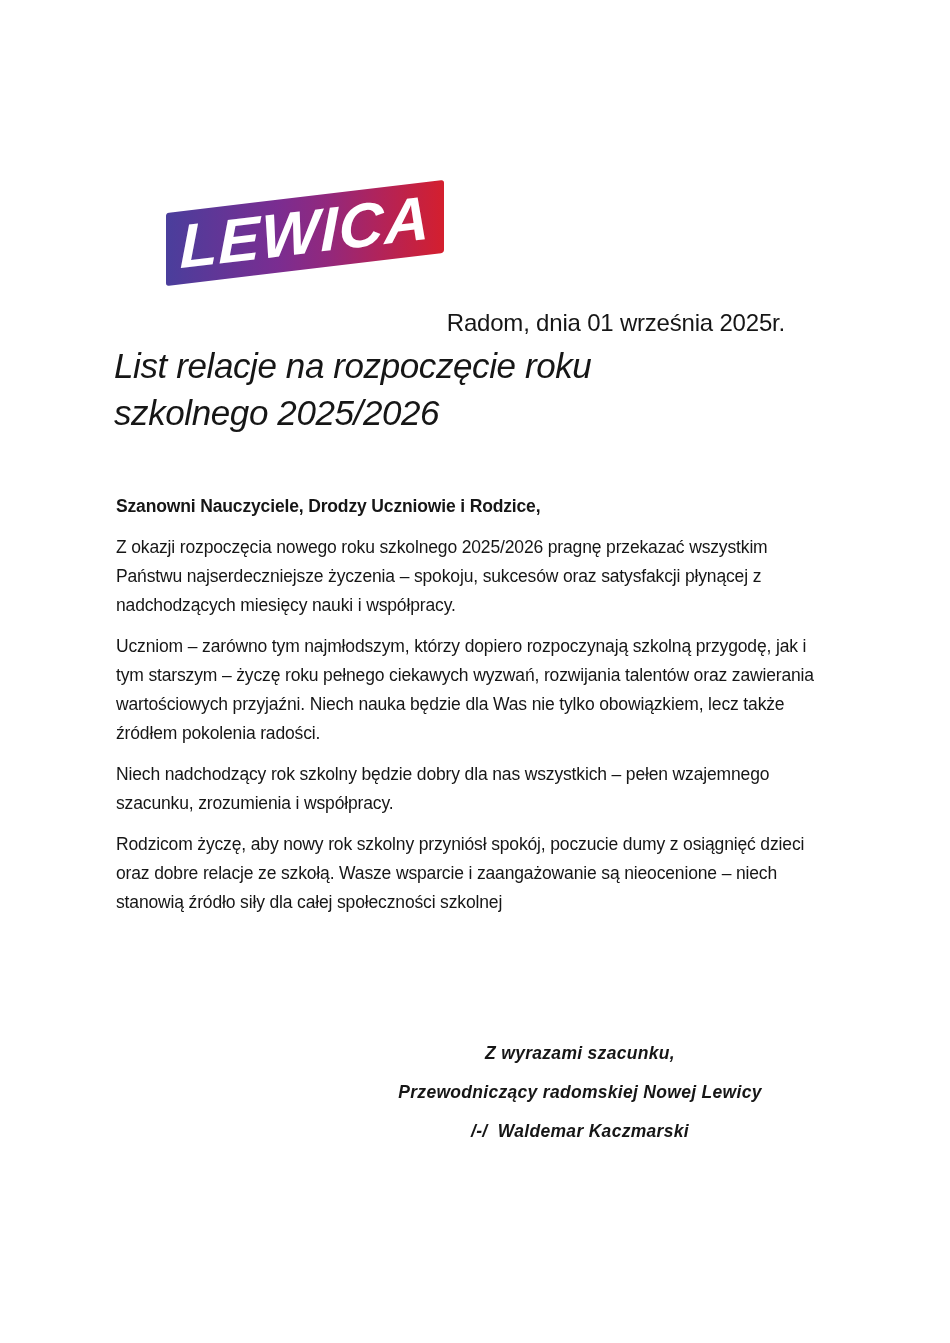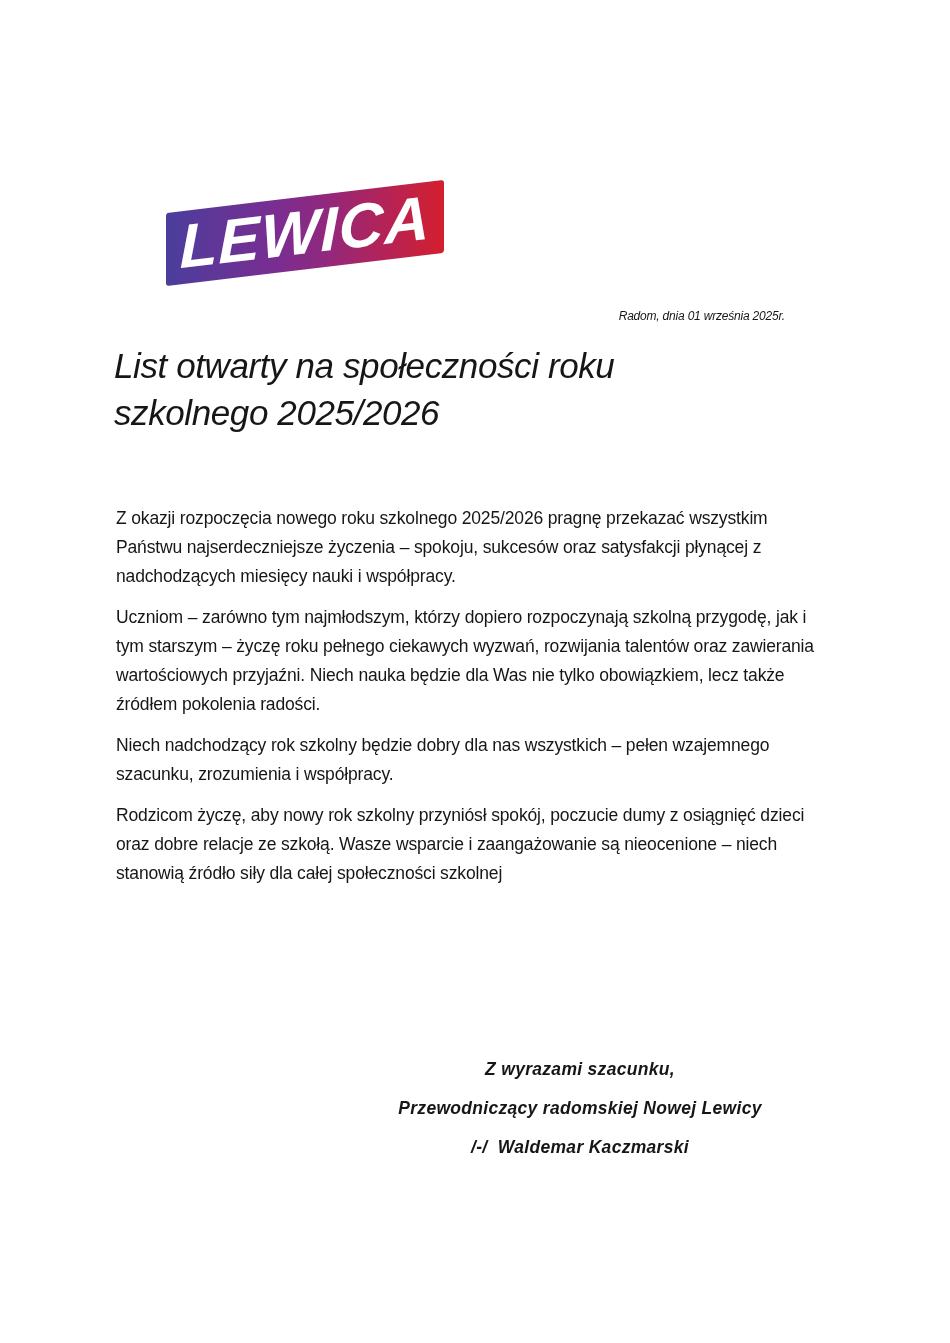--- a/index.html
+++ b/index.html
@@ -39,22 +39,21 @@
     font-style: italic;
     letter-spacing: 1px;
     color: var(--logo-text-color, #ffffff);
     white-space: nowrap;
   }
 
   .date-line {
     position: absolute;
     top: 309px;
     right: 165px;
-    font-size: 12px;
-    font-style: italic;
+    font-size: 24px;
     letter-spacing: -0.2px;
   }
 
   .title {
     position: absolute;
     left: 114px;
     top: 342px;
     margin: 0;
     font-size: 35px;
     font-weight: 400;
@@ -80,39 +79,40 @@
     position: absolute;
     left: 350px;
     top: 1042px;
     width: 460px;
     text-align: center;
     font-size: 17.5px;
     font-weight: bold;
     font-style: italic;
     letter-spacing: 0.3px;
   }
-  .signature p { margin: 16px 0 17px 0; line-height: 22px; white-space: pre-wrap; }
+  .signature p { margin: 0 0 17px 0; line-height: 22px; white-space: pre-wrap; }
 </style>
 </head>
 <body>
 
 <div class="page">
 
   <div class="logo">
     <span class="logo-text">LEWICA</span>
   </div>
 
   <div class="date-line">Radom, dnia 01 września 2025r.</div>
 
   <h1 class="title">
-    <span class="title-line">List otwarty na społeczności roku</span>
+    <span class="title-line">List relacje na rozpoczęcie roku</span>
     <span class="title-line">szkolnego 2025/2026</span>
   </h1>
 
   <div class="letter-body">
+    <p class="salutation">Szanowni Nauczyciele, Drodzy Uczniowie i Rodzice,</p>
     <p class="para">Z okazji rozpoczęcia nowego roku szkolnego 2025/2026 pragnę przekazać wszystkim Państwu najserdeczniejsze życzenia – spokoju, sukcesów oraz satysfakcji płynącej z nadchodzących miesięcy nauki i współpracy.</p>
     <p class="para">Uczniom – zarówno tym najmłodszym, którzy dopiero rozpoczynają szkolną przygodę, jak i tym starszym – życzę roku pełnego ciekawych wyzwań, rozwijania talentów oraz zawierania wartościowych przyjaźni. Niech nauka będzie dla Was nie tylko obowiązkiem, lecz także źródłem pokolenia radości.</p>
     <p class="para">Niech nadchodzący rok szkolny będzie dobry dla nas wszystkich – pełen wzajemnego szacunku, zrozumienia i współpracy.</p>
     <p class="para">Rodzicom życzę, aby nowy rok szkolny przyniósł spokój, poczucie dumy z osiągnięć dzieci oraz dobre relacje ze szkołą. Wasze wsparcie i zaangażowanie są nieocenione – niech stanowią źródło siły dla całej społeczności szkolnej</p>
   </div>
 
   <div class="signature">
     <p>Z wyrazami szacunku,</p>
     <p>Przewodniczący radomskiej Nowej Lewicy</p>
     <p>/-/  Waldemar Kaczmarski</p>

